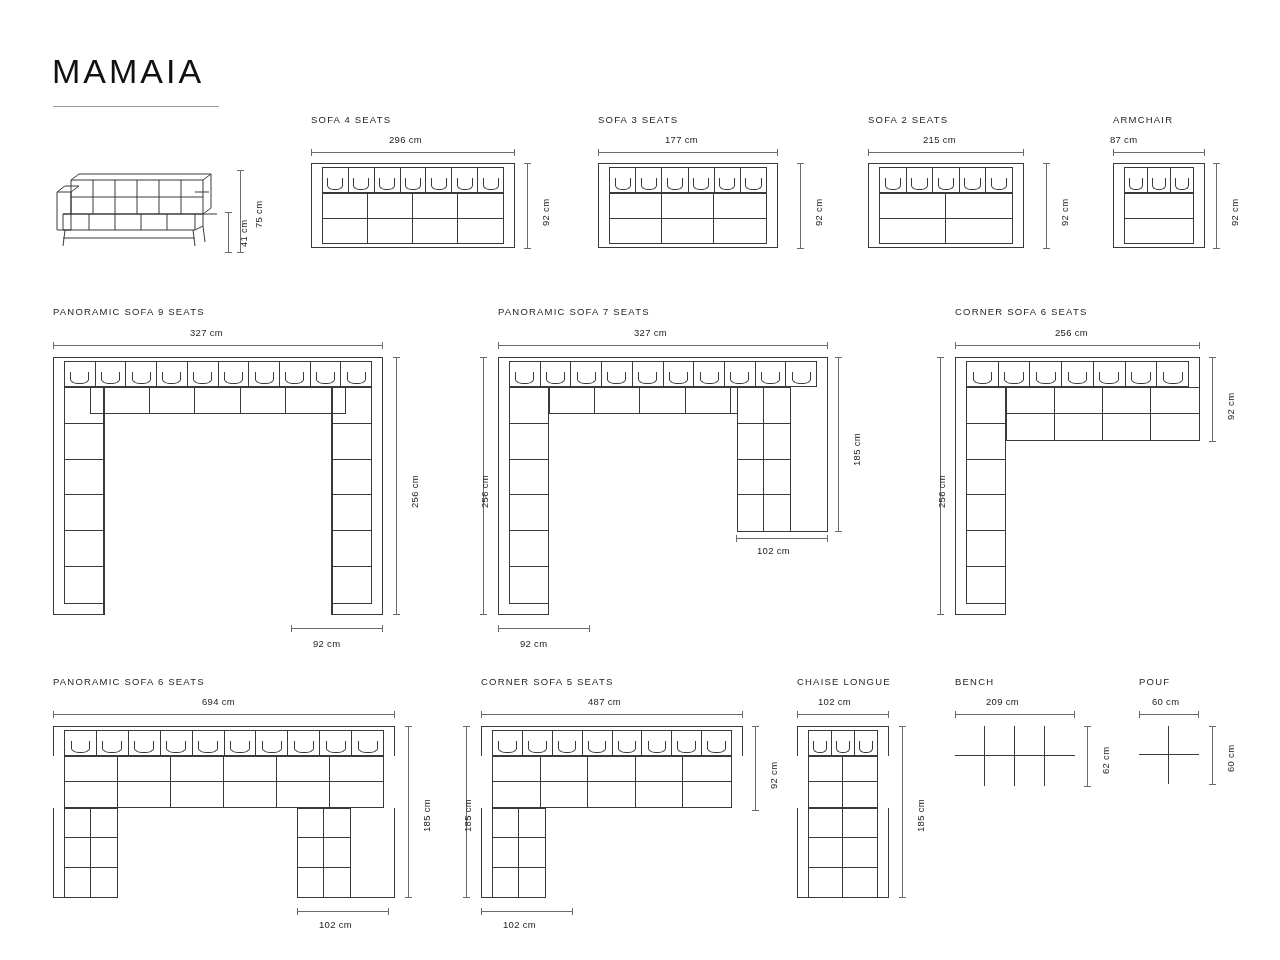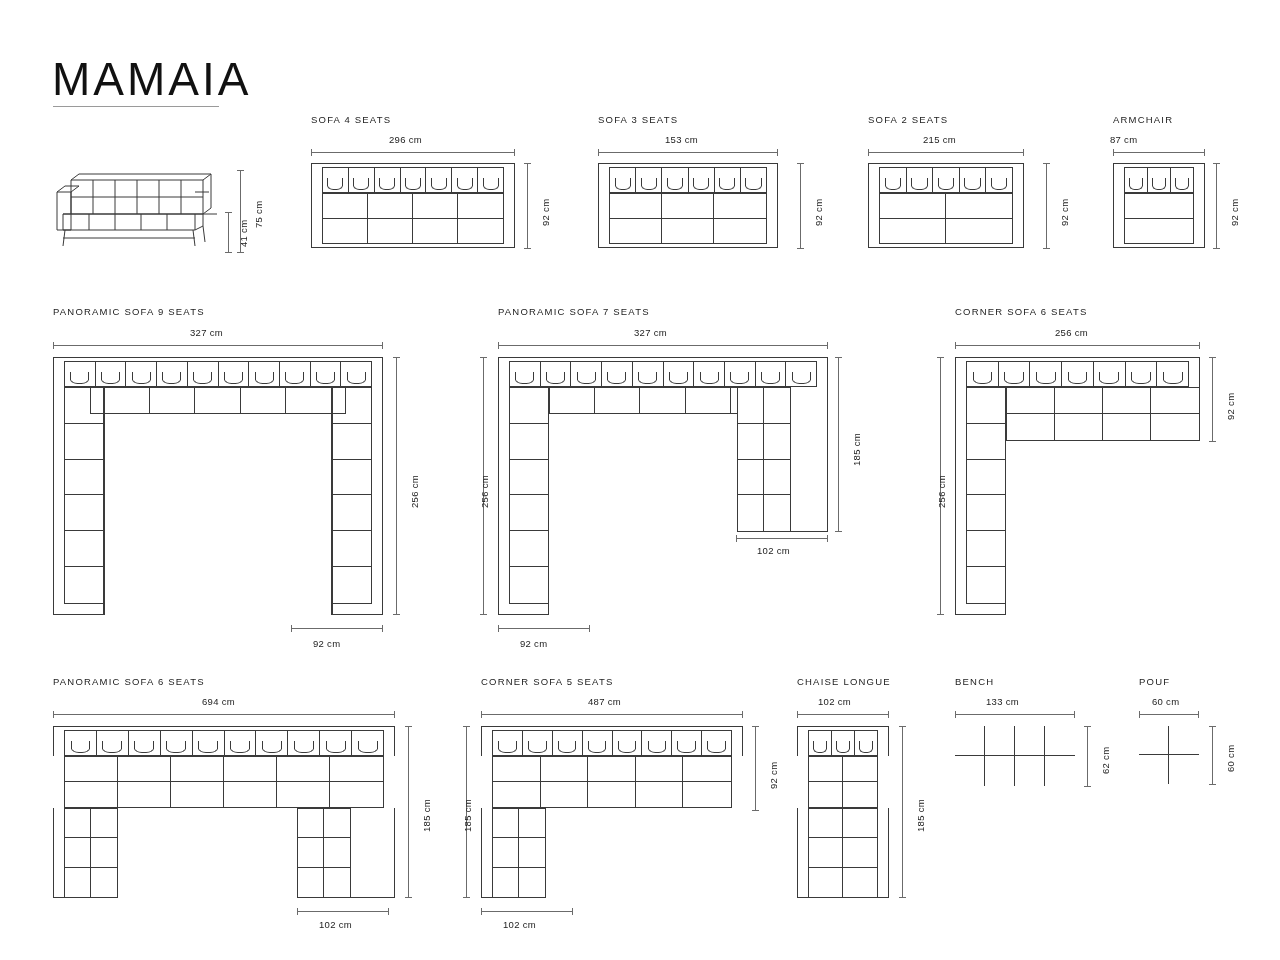--- a/index.html
+++ b/index.html
@@ -6,21 +6,21 @@
   body{
     width:1280px;height:960px;background:#ffffff;
     font-family:"Liberation Sans", sans-serif;
     color:#1a1a1a;position:relative;overflow:hidden;
   }
   .page{position:absolute;inset:0;}
 
   
   .brand{
     position:absolute;left:52px;top:52px;
-    font-size:46px;letter-spacing:3px;font-weight:400;color:#111;
+    font-size:34px;letter-spacing:3px;font-weight:400;color:#111;
   }
   .brand-rule{
     position:absolute;left:53px;top:106px;width:166px;height:1px;background:#9a9a9a;
   }
 
   
   .cap{
     position:absolute;font-size:9.5px;letter-spacing:1.2px;color:#222;
     white-space:nowrap;text-transform:uppercase;
   }
@@ -141,21 +141,21 @@
   </div>
   <div class="vline" style="left:527px;top:163px;height:85px;"></div>
   <div class="tick-h" style="left:524px;top:163px;"></div>
   <div class="tick-h" style="left:524px;top:248px;"></div>
   <div class="dim vert" style="left:540px;top:226px;">92 cm</div>
 
   <div class="cap" style="left:598px;top:114px;">SOFA 3 SEATS</div>
   <div class="hline" style="left:598px;top:152px;width:180px;"></div>
   <div class="tick-v" style="left:598px;top:149px;"></div>
   <div class="tick-v" style="left:777px;top:149px;"></div>
-  <div class="dim" style="left:665px;top:134px;">153 cm</div>
+  <div class="dim" style="left:665px;top:134px;">177 cm</div>
 
   <div class="draw">
     <div class="out" style="left:598px;top:163px;width:180px;height:85px;"></div>
     <div class="back" style="left:609px;top:167px;width:158px;height:26px;">
       <b></b>
         <b></b>
         <b></b>
         <b></b>
         <b></b>
         <b></b>
@@ -585,21 +585,21 @@
 
   <div class="vline" style="left:902px;top:726px;height:172px;"></div>
   <div class="tick-h" style="left:899px;top:726px;"></div>
   <div class="tick-h" style="left:899px;top:897px;"></div>
   <div class="dim vert" style="left:915px;top:832px;">185 cm</div>
 
   <div class="cap" style="left:955px;top:676px;">BENCH</div>
   <div class="hline" style="left:955px;top:714px;width:120px;"></div>
   <div class="tick-v" style="left:955px;top:711px;"></div>
   <div class="tick-v" style="left:1074px;top:711px;"></div>
-  <div class="dim" style="left:986px;top:696px;">133 cm</div>
+  <div class="dim" style="left:986px;top:696px;">209 cm</div>
 
   <div class="draw">
     <div class="out" style="left:955px;top:726px;width:120px;height:60px;"></div>
     <div class="seatgrid" style="left:955px;top:726px;width:120px;height:60px;grid-template-columns:repeat(4,1fr);grid-template-rows:repeat(2,1fr);border:none;">
       <i></i>
         <i></i>
         <i></i>
         <i style="border-right:none;"></i>
       <i style="border-bottom:none;"></i>
         <i style="border-bottom:none;"></i>

